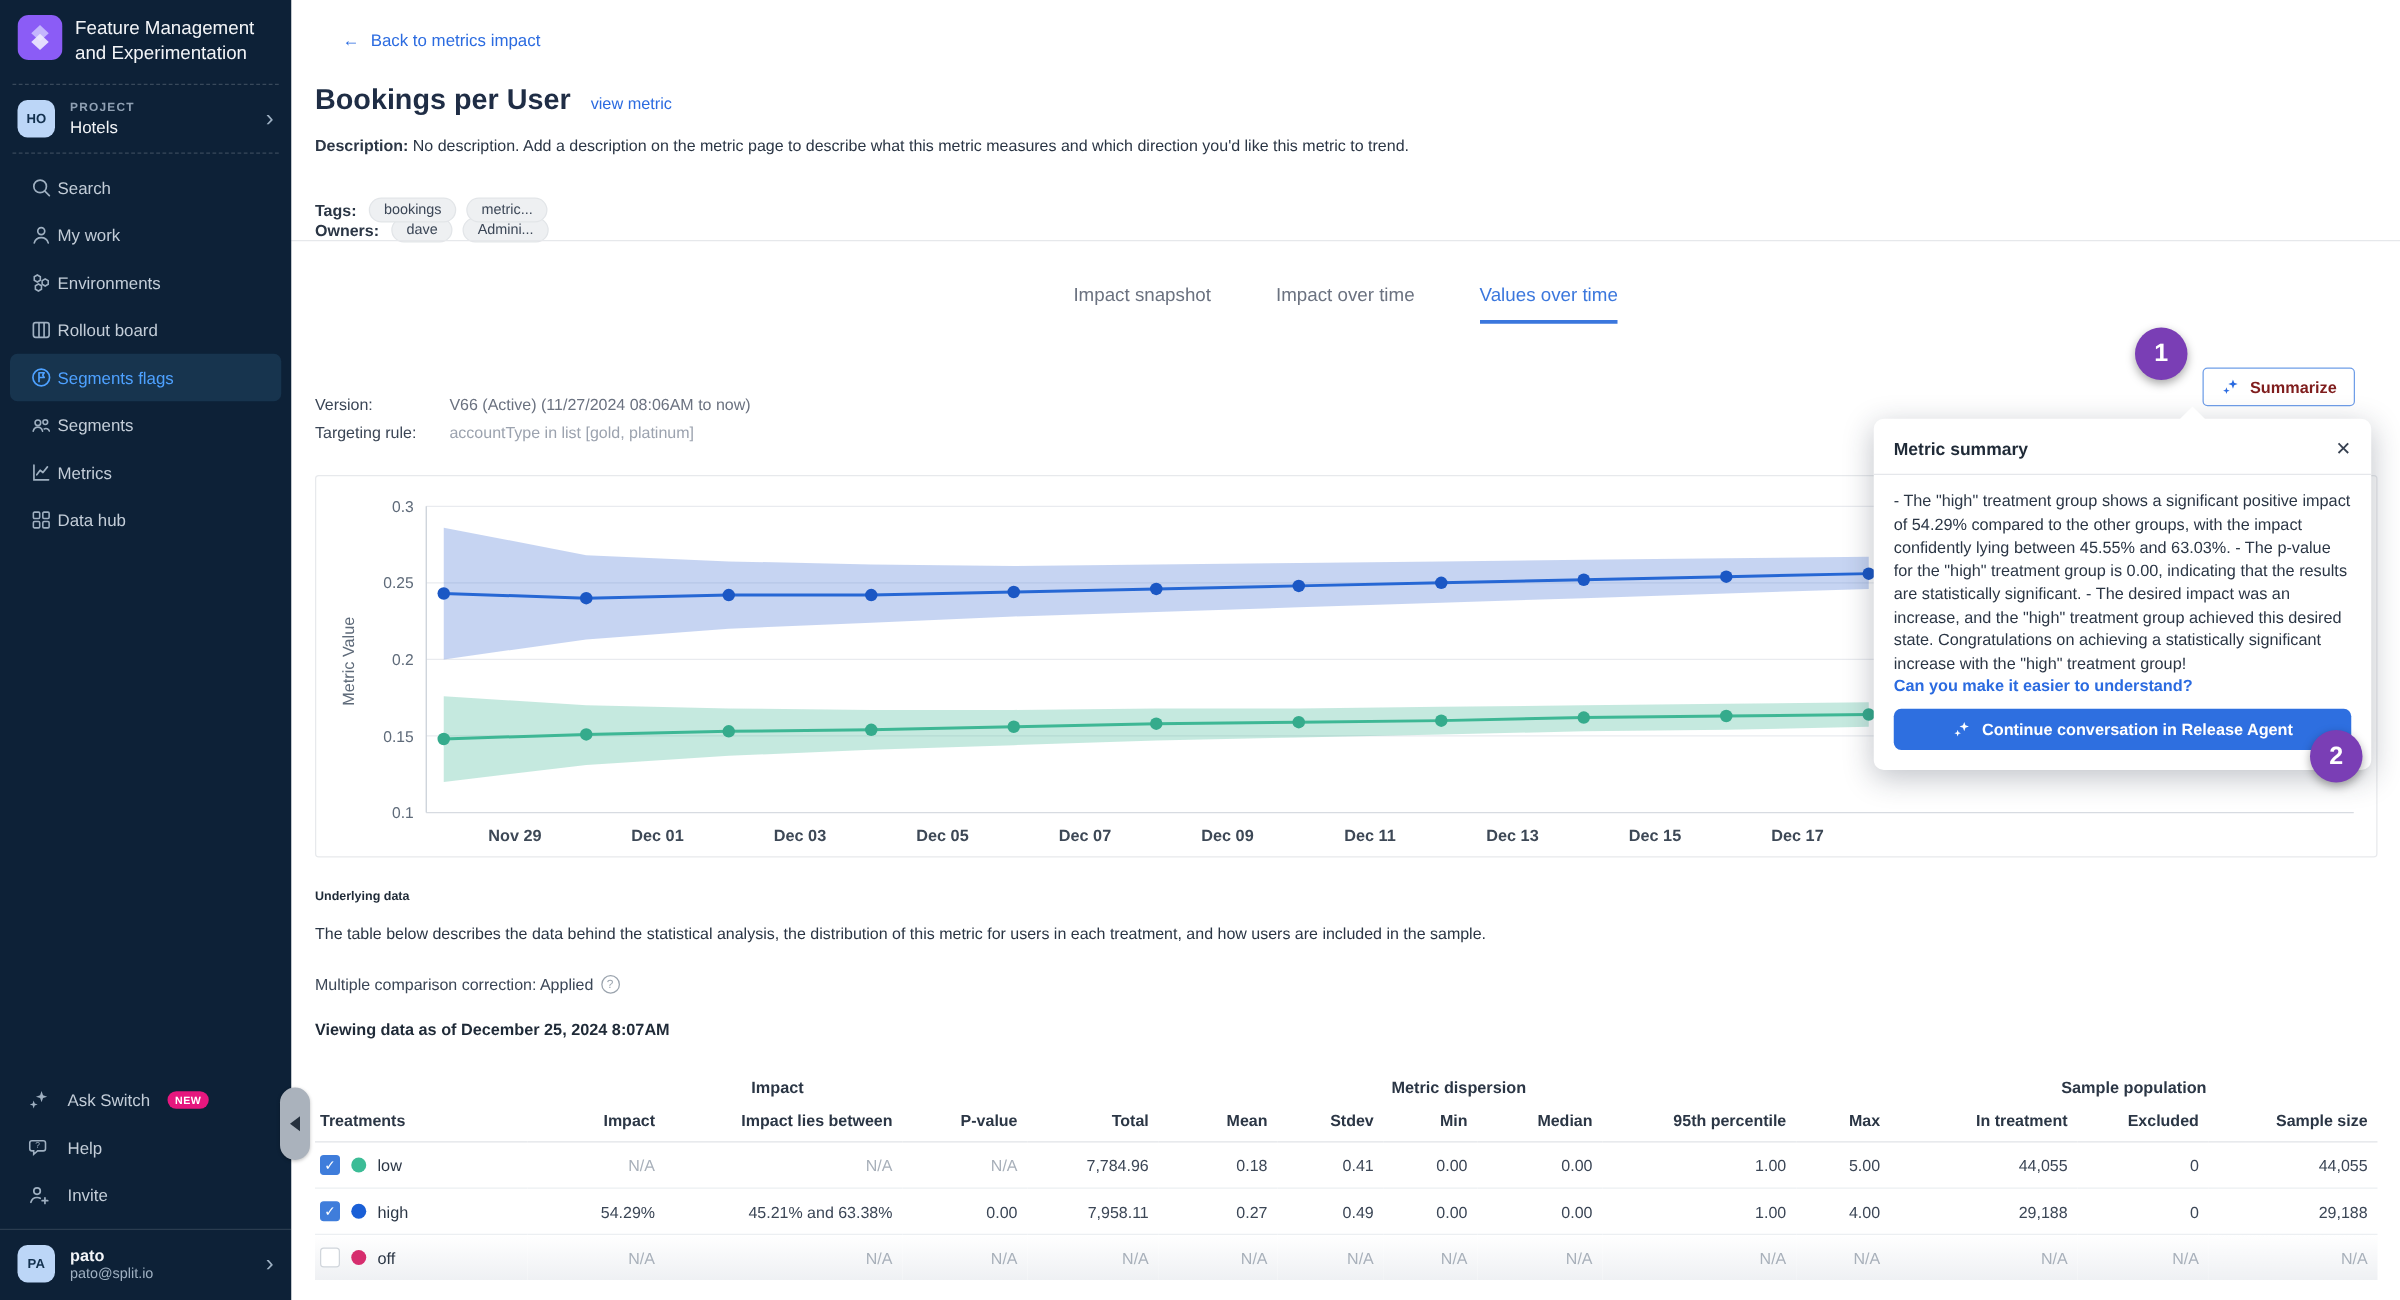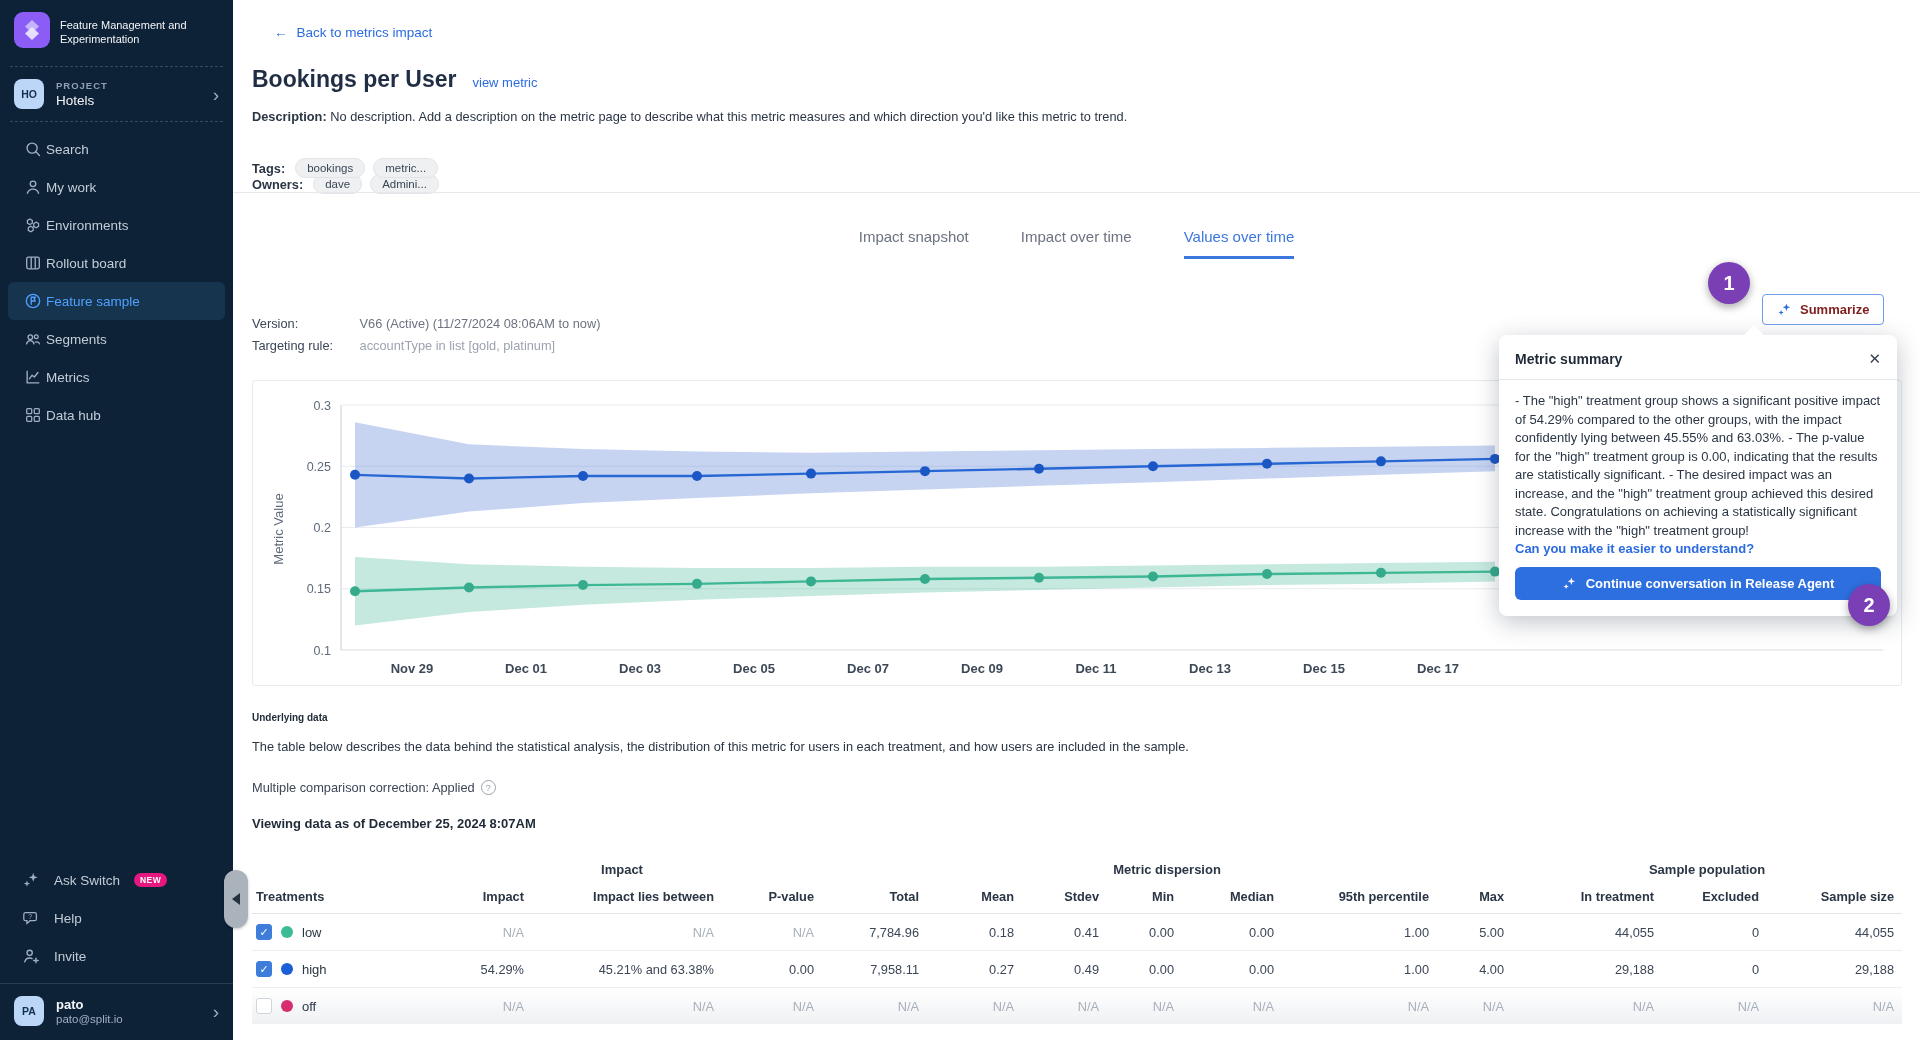--- a/index.html
+++ b/index.html
@@ -3,21 +3,21 @@
 <meta charset="utf-8">
 <style>
   * { margin:0; padding:0; box-sizing:border-box; }
   html,body { background:#fff; }
   body { font-family:"Liberation Sans", sans-serif; color:#2b3645; }
   #frame { position:relative; width:1920px; height:1040px; overflow:hidden; background:#fff; }
 
   
   .sidebar { position:absolute; left:0; top:0; width:233px; height:1040px; background:#0d2137; color:#c3cdd8; z-index:3; }
   .logo-row { display:flex; align-items:center; gap:10px; padding:12px 14px 14px 14px; }
-  .logo-title { font-size:11px; line-height:1.3; color:#f3f5f8; font-weight:500; }
+  .logo-title { font-size:15px; line-height:1.3; color:#f3f5f8; font-weight:500; }
   .dash-div { border-top:1px dashed rgba(255,255,255,0.18); margin:0 10px; }
   .project-row { display:flex; align-items:center; gap:12px; padding:12px 14px; position:relative; cursor:pointer; }
   .sq-badge { width:30px; height:30px; border-radius:8px; background:#bcd6f7; color:#12304e; font-size:10.5px; font-weight:700; display:flex; align-items:center; justify-content:center; }
   .proj-label { font-size:9.5px; letter-spacing:1px; color:#8fa0b3; font-weight:600; }
   .proj-name { font-size:13.5px; color:#f3f5f8; margin-top:2px; }
   .chev { margin-left:auto; color:#9db0c2; font-size:19px; line-height:1; }
   .nav { padding:8px 8px; }
   .nav-item { display:flex; align-items:center; gap:4px; padding:10px 16px; border-radius:6px; font-size:13.5px; cursor:pointer; }
   .nav-item .nico { display:flex; color:#9fb0c1; }
   .nav-item.active { background:#17344e; color:#4ea1ff; }
@@ -167,21 +167,21 @@
           </span>
           <span>Rollout board</span>
         </div>
         <div class="nav-item active">
           <span class="nico">
             <svg viewBox="0 0 20 20" width="18" height="18" fill="none" stroke="currentColor" stroke-width="1.5">
               <circle cx="10" cy="10" r="7.4"></circle>
               <path d="M8 14.2V5.8h4.6l-1.3 2.1 1.3 2.1H8" stroke-linejoin="round"></path>
             </svg>
           </span>
-          <span>Feature sample</span>
+          <span>Segments flags</span>
         </div>
         <div class="nav-item">
           <span class="nico">
             <svg viewBox="0 0 20 20" width="18" height="18" fill="none" stroke="currentColor" stroke-width="1.4">
               <circle cx="7" cy="8" r="2.5"></circle>
               <circle cx="13.6" cy="7.4" r="2.1"></circle>
               <path d="M2.8 15.5c.7-2.4 2.3-3.6 4.2-3.6s3.5 1.2 4.2 3.6" stroke-linecap="round"></path>
               <path d="M12.6 13.5c1.9-.9 3.9 0 4.6 1.9" stroke-linecap="round"></path>
             </svg>
           </span>

